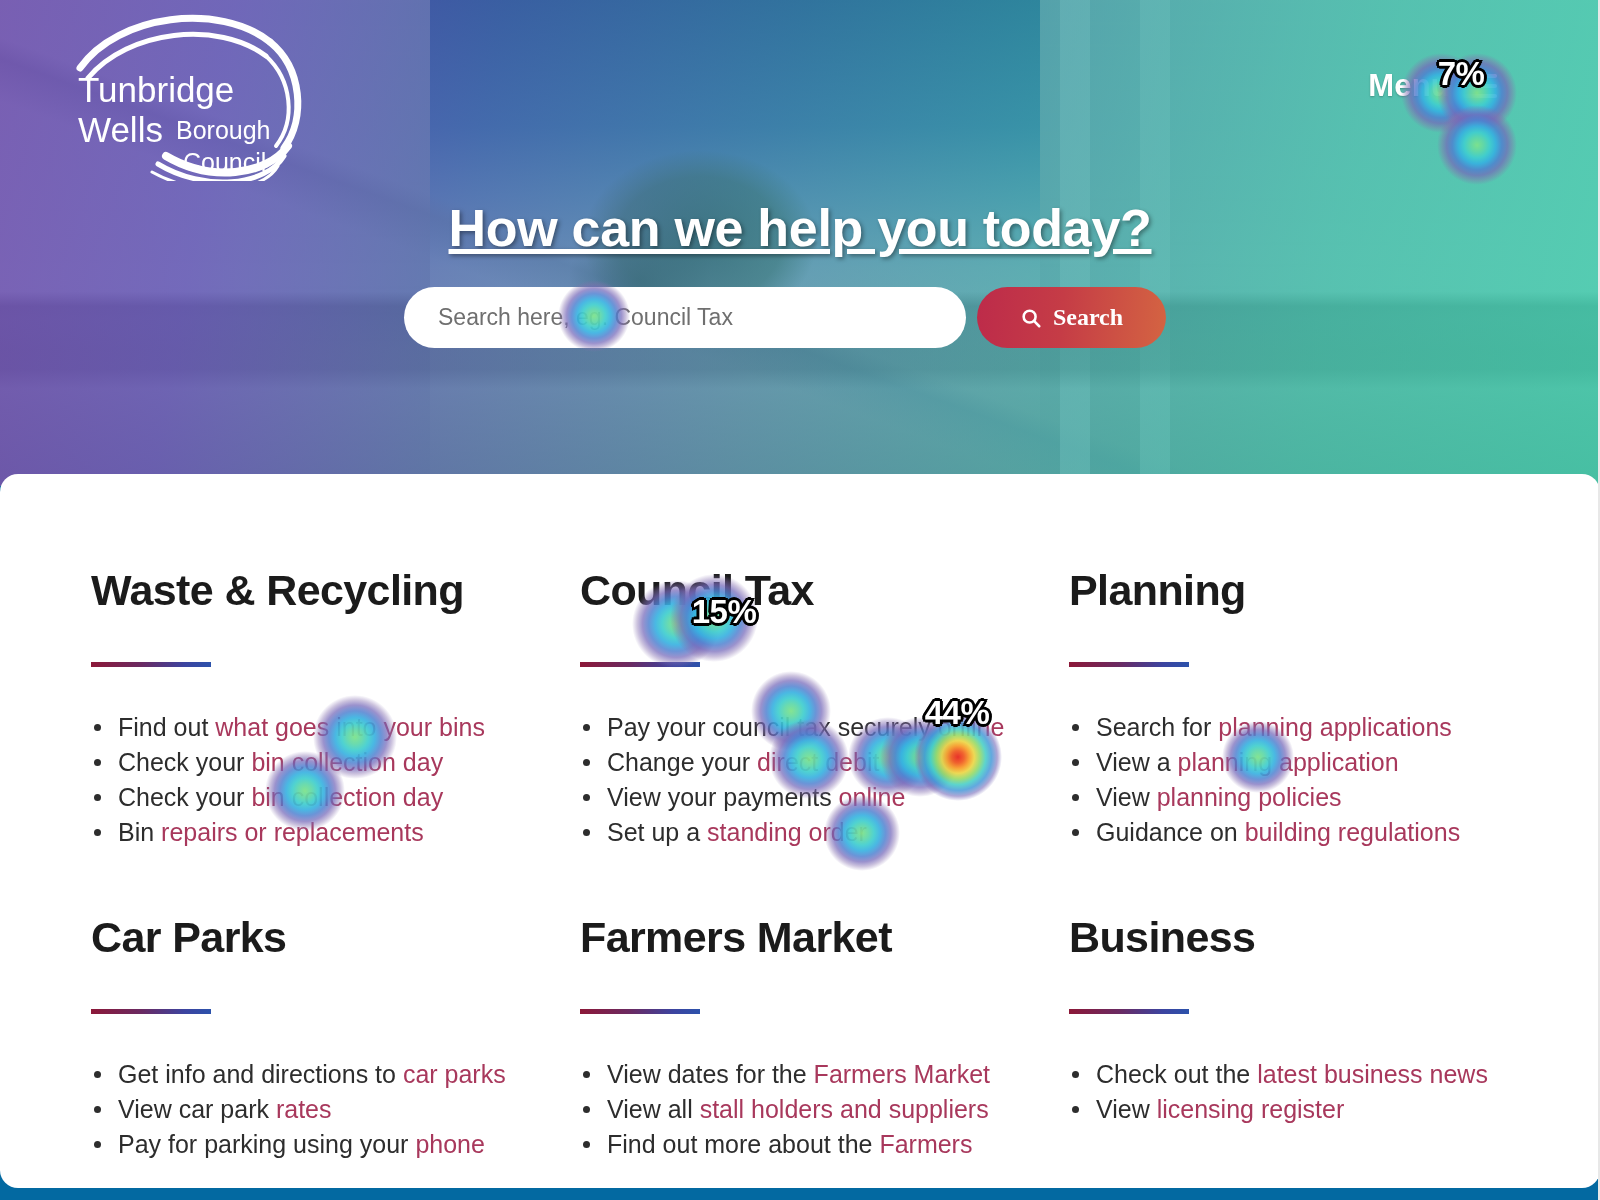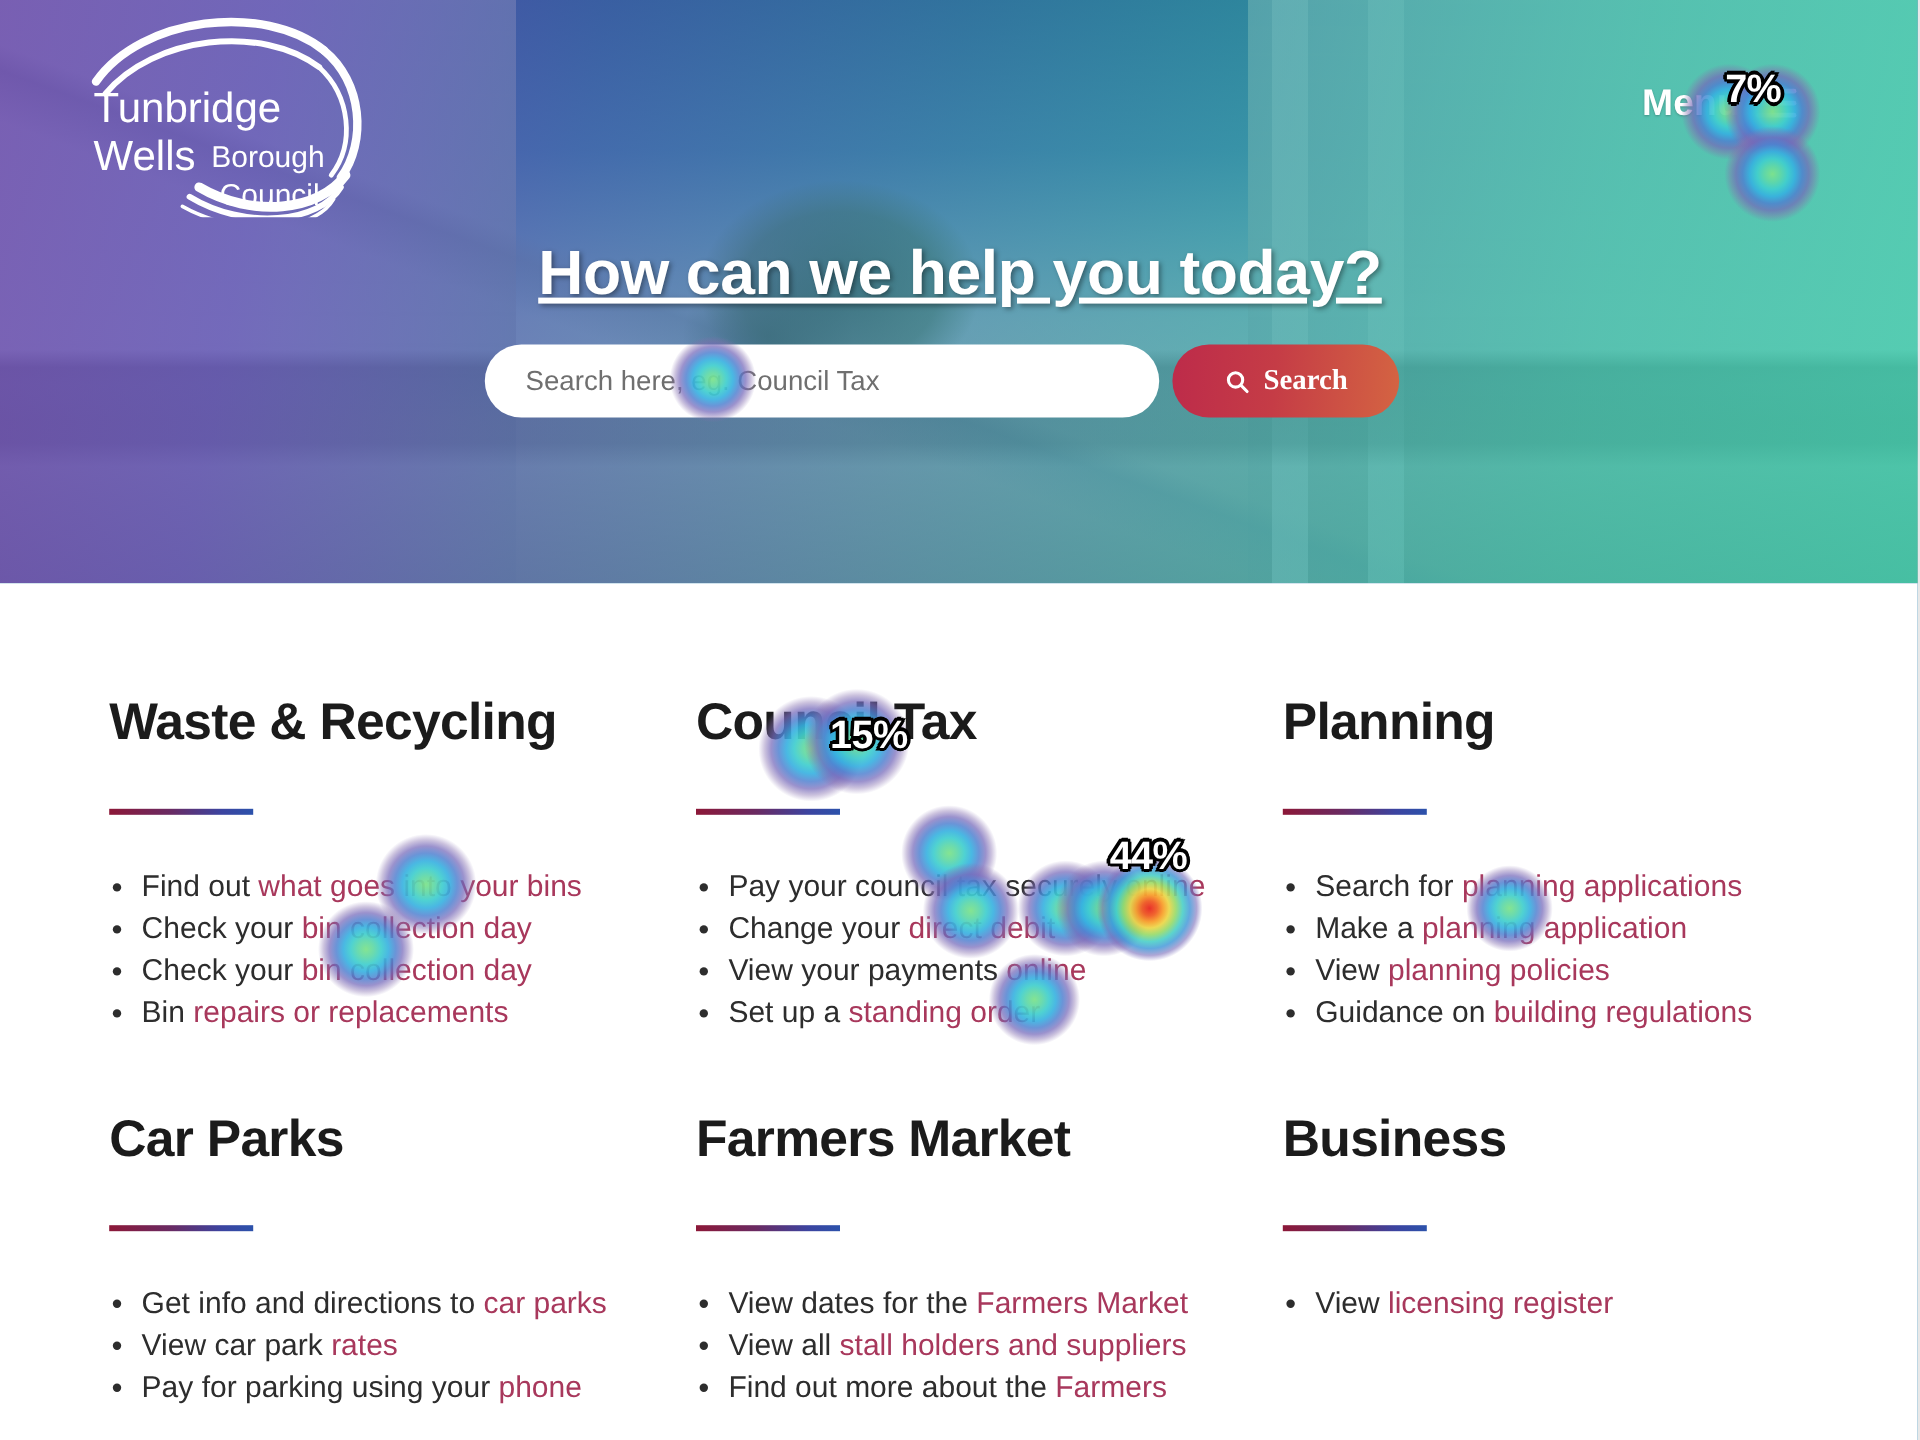--- a/index.html
+++ b/index.html
@@ -134,23 +134,24 @@
     background: linear-gradient(95deg, #bd2b4a 0%, #c53c46 45%, #d46442 100%);
     color: #ffffff;
     font-family: Liberation Serif, serif;
     font-size: 24px; font-weight: 700;
     display: flex; align-items: center; justify-content: center; gap: 11px;
   }
   .search-btn svg { width: 22px; height: 22px; }
 
   
   .content {
-    position: absolute; left: 0; top: 486px;
+    position: absolute; left: 0; top: 474px;
     width: 1600px; height: 714px;
     background: #ffffff;
+    border-radius: 18px;
   }
   .grid {
     position: absolute; left: 91px; top: 94px;
     width: 1430px;
     display: grid;
     grid-template-columns: 489px 489px 452px;
   }
   .card-title {
     font-size: 43px; font-weight: 700; color: #1b1b1b;
     letter-spacing: -.6px; line-height: 1.05;
@@ -305,21 +306,21 @@
           <li><span>View your payments </span><a href="#">online</a></li>
           <li><span>Set up a </span><a href="#">standing order</a></li>
         </ul>
       </section>
 
       <section>
         <h2 class="card-title">Planning</h2>
         <div class="rule"></div>
         <ul class="links">
           <li><span>Search for </span><a href="#">planning applications</a></li>
-          <li><span>Make a </span><a href="#">planning application</a></li>
+          <li><span>View a </span><a href="#">planning application</a></li>
           <li><span>View </span><a href="#">planning policies</a></li>
           <li><span>Guidance on </span><a href="#">building regulations</a></li>
         </ul>
       </section>
 
       <section class="row2">
         <h2 class="card-title">Car Parks</h2>
         <div class="rule"></div>
         <ul class="links">
           <li><span>Get info and directions to </span><a href="#">car parks</a></li>
@@ -335,20 +336,21 @@
           <li><span>View dates for the </span><a href="#">Farmers Market</a></li>
           <li><span>View all </span><a href="#">stall holders and suppliers</a></li>
           <li><span>Find out more about the </span><a href="#">Farmers</a></li>
         </ul>
       </section>
 
       <section class="row2">
         <h2 class="card-title">Business</h2>
         <div class="rule"></div>
         <ul class="links">
+          <li><span>Check out the </span><a href="#">latest business news</a></li>
           <li><span>View </span><a href="#">licensing register</a></li>
         </ul>
       </section>
 
     </div>
   </div>
 
   <div class="heat" id="heat-layer">
       <div class="gz cool" style="left: 1441px; top: 93px; width: 80px; height: 80px;"></div>
       <div class="gz cool" style="left: 1477px; top: 93px; width: 80px; height: 80px;"></div>

